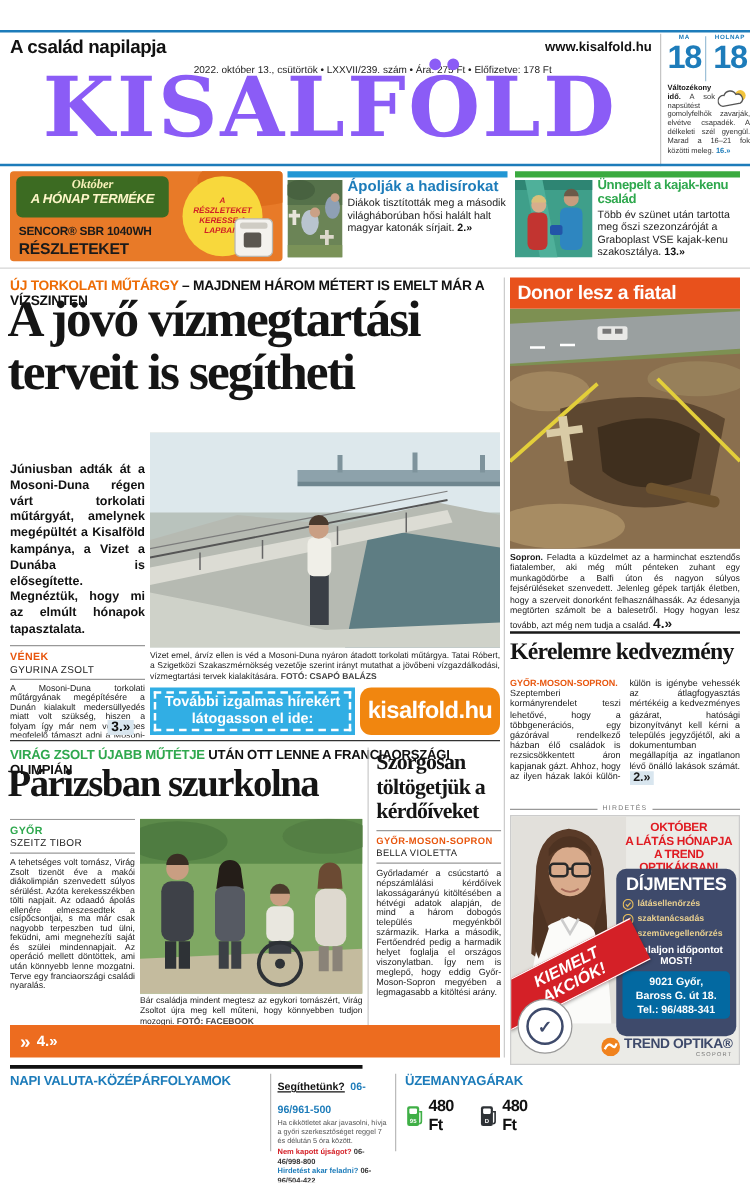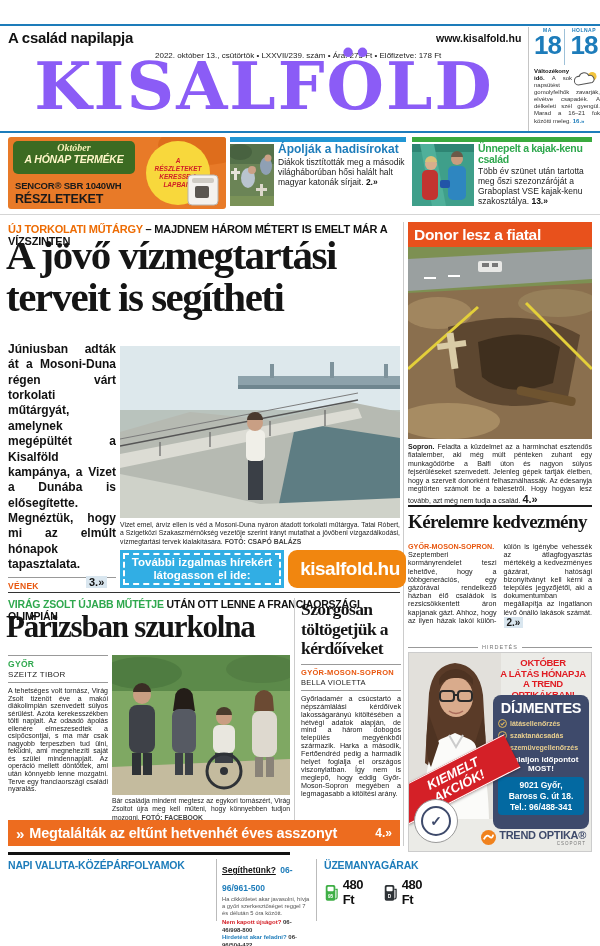--- a/index.html
+++ b/index.html
@@ -134,21 +134,21 @@
 
   <div class="a" style="left:0;top:214px;width:600px;height:1px;background:#d5d5d5;"></div>
   <div class="a vline" style="left:403px;top:222px;height:624px;"></div>
 
   <div class="a b" style="left:8px;top:223px;width:396px;font-size:11px;letter-spacing:-.2px;">
     <span class="orange">ÚJ TORKOLATI MŰTÁRGY</span><span style="color:#111;"> – MAJDNEM HÁROM MÉTERT IS EMELT MÁR A VÍZSZINTEN</span>
   </div>
   <div class="a ser b" style="left:6px;top:234px;width:398px;font-size:41px;line-height:1.03;letter-spacing:-1.5px;color:#151515;">A jövő vízmegtartási terveit is segítheti</div>
 
   <div class="a" style="left:8px;top:342px;width:108px;height:248px;overflow:hidden;">
-    <div class="b j" style="font-size:12px;line-height:1.28;">Júniusban adták át a Mosoni-Duna régen várt torkolati műtárgyát, amelynek megépültét a Kisalföld kampánya, a Vizet a Dunába is elősegítette. Megnéztük, hogy mi az elmúlt hónapok tapasztalata.</div>
+    <div class="b j" style="font-size:10px;line-height:1.28;margin-top:28px;">Júniusban adták át a Mosoni-Duna régen várt torkolati műtárgyát, amelynek megépültét a Kisalföld kampánya, a Vizet a Dunába is elősegítette. Megnéztük, hogy mi az elmúlt hónapok tapasztalata.</div>
     <div class="rule" style="margin:5px 0 3px;"></div>
     <div class="byline-loc" style="color:#e8570f;">VÉNEK</div>
     <div class="byline-auth">GYURINA ZSOLT</div>
     <div class="rule" style="margin:3px 0 4px;"></div>
     <div class="j" style="font-size:7px;line-height:1.07;color:#1a1a1a;">A Mosoni-Duna torkolati műtárgyának megépítésére a Dunán kialakult medersüllyedés miatt volt szükség, hiszen a folyam így már nem volt képes megfelelő támaszt adni a Mosoni-Dunának. Megépítésének szükségessége már több mint 20 éve megfogalmazódott. A műtárgy duzzasztó hatásának segítségével lehetőség nyílt a Mosoni-Duna vízszintjeinek rehabilitációjára, illetve esetleges dunai árvizek esetén árvízkapu-funkciót is elláthat. Végül a 2017-ben kezdődött projekt 30 milliárd forintból épült meg.</div>
   </div>
   <div class="a ref" style="left:86px;top:576px;font-size:11px;">3.»</div>
 
   <svg class="a" style="left:120px;top:346px;" width="280" height="172" viewBox="0 0 280 172" preserveAspectRatio="none">
     <rect width="280" height="172" fill="#b9c3bd"></rect>
@@ -171,21 +171,21 @@
     <path d="M127,74 a8,8 0 0 1 16,0" fill="#4a3a2e"></path>
   </svg>
   <div class="a j" style="left:120px;top:521px;width:280px;font-size:6.8px;line-height:1.25;color:#222;">
     <span>Vizet emel, árvíz ellen is véd a Mosoni-Duna nyáron átadott torkolati műtárgya. Tatai Róbert, a Szigetközi Szakaszmérnökség vezetője szerint irányt mutathat a jövőbeni vízgazdálkodási, vízmegtartási tervek kialakítására.</span>
     <span class="b" style="color:#444;">FOTÓ: CSAPÓ BALÁZS</span>
   </div>
 
   <div class="a" style="left:120px;top:550px;width:164px;height:38px;background:#31aee4;padding:3px;box-sizing:border-box;">
     <div class="b" style="border:2px dashed #fff;height:100%;box-sizing:border-box;display:flex;align-items:center;justify-content:center;text-align:center;color:#fff;font-size:11.5px;line-height:1.15;">További izgalmas hírekért látogasson el ide:</div>
   </div>
-  <div class="a b" style="left:288px;top:550px;width:112px;height:38px;background:#f1860f;border-radius:9px;color:#fff;font-size:19px;display:flex;align-items:center;justify-content:center;letter-spacing:-.5px;padding-left:6px;">kisalfold.hu</div>
+  <div class="a b" style="left:288px;top:550px;width:112px;height:38px;background:#f1860f;border-radius:9px;color:#fff;font-size:19px;display:flex;align-items:center;justify-content:center;letter-spacing:-.5px;">kisalfold.hu</div>
 
   <div class="a b" style="left:408px;top:222px;width:184px;height:25px;background:#e8511c;color:#fff;font-size:15.5px;line-height:25px;padding-left:6px;box-sizing:border-box;letter-spacing:-.3px;">Donor lesz a fiatal áldozat</div>
   <svg class="a" style="left:408px;top:247px;" width="184" height="192" viewBox="0 0 184 192" preserveAspectRatio="none">
     <rect width="184" height="192" fill="#8a6f4e"></rect>
     <rect width="184" height="46" fill="#7d9052"></rect>
     <polygon points="0,12 184,2 184,32 0,44" fill="#9aa0a0"></polygon>
     <rect x="70" y="14" width="24" height="11" rx="2" fill="#e8e8e6"></rect>
     <rect x="74" y="16" width="7" height="4" fill="#777"></rect>
       <rect x="84" y="16" width="6" height="4" fill="#777"></rect>
     <rect x="16" y="30" width="12" height="2" fill="#fff"></rect>
@@ -348,21 +348,20 @@
     <div class="rule" style="margin:5px 0 3px;"></div>
     <div class="byline-loc" style="color:#e8570f;font-size:7.5px;">GYŐR-MOSON-SOPRON</div>
     <div class="byline-auth" style="font-size:7.5px;">BELLA VIOLETTA</div>
     <div class="rule" style="margin:3px 0 4px;"></div>
     <div class="j" style="font-size:7.2px;line-height:1.1;color:#1a1a1a;">Győrladamér a csúcstartó a népszámlálási kérdőívek lakosságarányú kitöltésében a hétvégi adatok alapján, de mind a három dobogós település megyénkből származik. Harka a második, Fertőendréd pedig a harmadik helyet foglalja el országos viszonylatban. Így nem is meglepő, hogy eddig Győr-Moson-Sopron megyében a legmagasabb a kitöltési arány.</div>
   </div>
   <div class="a ref" style="left:368px;top:822px;font-size:11px;">3.»</div>
 
   <div class="a" style="left:8px;top:820px;width:392px;height:26px;background:#ed6c1f;color:#fff;display:flex;align-items:center;padding:0 8px;box-sizing:border-box;">
     <span class="b" style="font-size:15px;margin-right:5px;">»</span>
-    <span class="b" style="font-size:14.5px;letter-spacing:-.2px;flex:1;">Megtalálták az eltűnt hetvenhét éves asszonyt</span>
     <span class="b" style="font-size:12px;">4.»</span>
   </div>
 
   <div class="a" style="left:8px;top:852px;width:282px;height:3px;background:#111;"></div>
 
   <div class="a" style="left:8px;top:859px;width:204px;">
     <div class="b blue" style="font-size:10.5px;letter-spacing:-.2px;">NAPI VALUTA-KÖZÉPÁRFOLYAMOK</div>
   </div>
 
   <div class="a vline" style="left:216px;top:859px;height:62px;border-color:#bbb;"></div>

